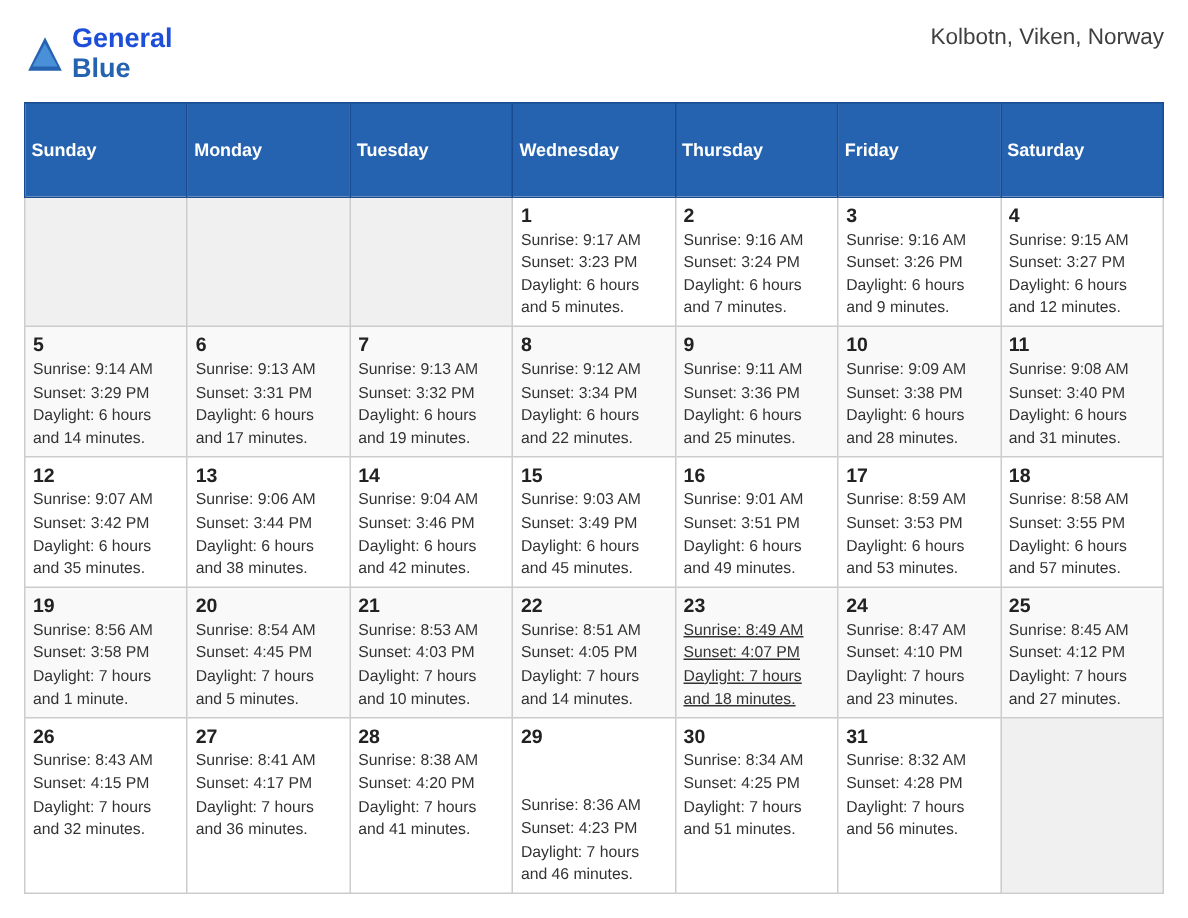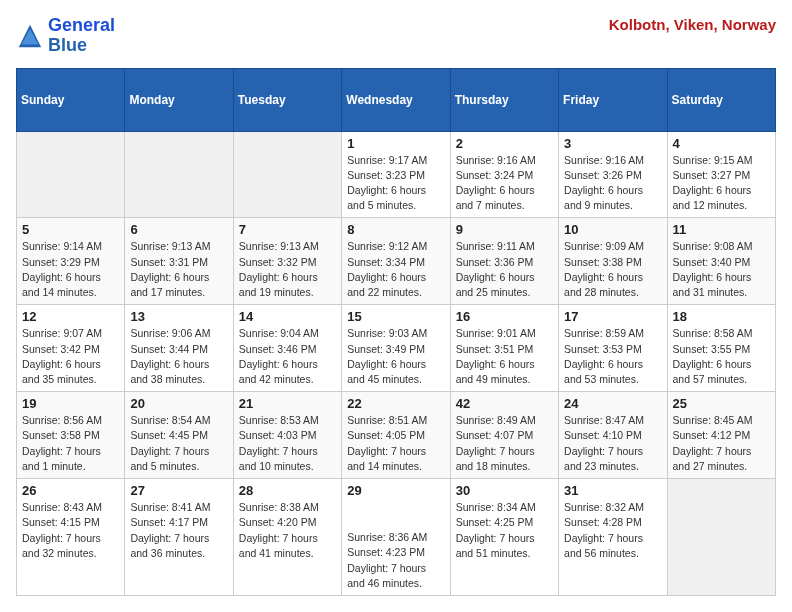--- a/index.html
+++ b/index.html
@@ -35,22 +35,22 @@
     .title-block {
       text-align: right;
     }
     .title-block h1 {
       font-size: 32px;
       font-weight: bold;
       color: #222;
     }
     .title-block h2 {
       font-size: 15px;
-      font-weight: bold;
-      color: #b91c1c;
+      font-weight: normal;
+      color: #404040;
     }
     .calendar {
       width: 100%;
       border-collapse: collapse;
       font-size: 11px;
     }
     .calendar thead tr th {
       background: #2563b0;
       color: #fff;
       padding: 24px 4px;
@@ -275,22 +275,22 @@
 and 10 minutes.</div>
         </td>
         <td>
           <div class="day-number">22</div>
           <div class="day-info" style="white-space: pre-line;">Sunrise: 8:51 AM
 Sunset: 4:05 PM
 Daylight: 7 hours
 and 14 minutes.</div>
         </td>
         <td>
-          <div class="day-number">42</div>
-          <div class="day-info" style="white-space: pre-line;">Sunrise: 8:49 AM
+          <div class="day-number">23</div>
+          <div class="day-info" style="white-space: pre-line; text-decoration: underline;">Sunrise: 8:49 AM
 Sunset: 4:07 PM
 Daylight: 7 hours
 and 18 minutes.</div>
         </td>
         <td>
           <div class="day-number">24</div>
           <div class="day-info" style="white-space: pre-line;">Sunrise: 8:47 AM
 Sunset: 4:10 PM
 Daylight: 7 hours
 and 23 minutes.</div>

